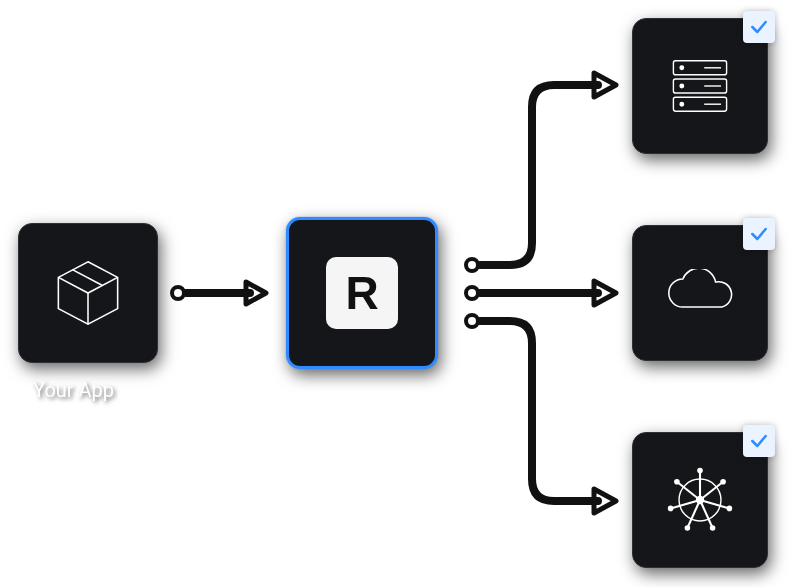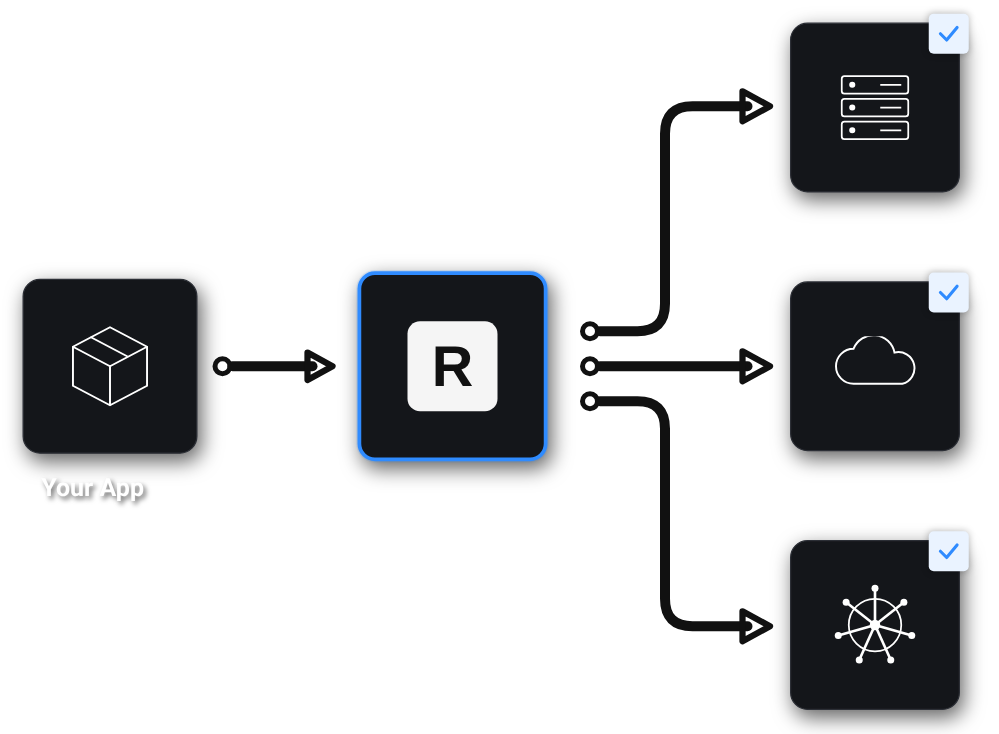--- a/index.html
+++ b/index.html
@@ -26,21 +26,21 @@
     align-items: center;
     justify-content: center;
   }
   .card.highlight {
     border: 3px solid #2f8bff;
     box-shadow: 0 0 0 1px rgba(47,139,255,0.15), 3px 6px 16px rgba(0,0,0,0.6);
   }
   .label {
     position: absolute;
     color: #fff;
-    font-weight: 700;
+    font-weight: 400;
     font-size: 20px;
     text-shadow: 2px 2px 4px rgba(0,0,0,0.6);
   }
   .check-badge {
     position: absolute;
     top: -8px;
     right: -8px;
     width: 32px;
     height: 32px;
     background: #eaf3ff;

